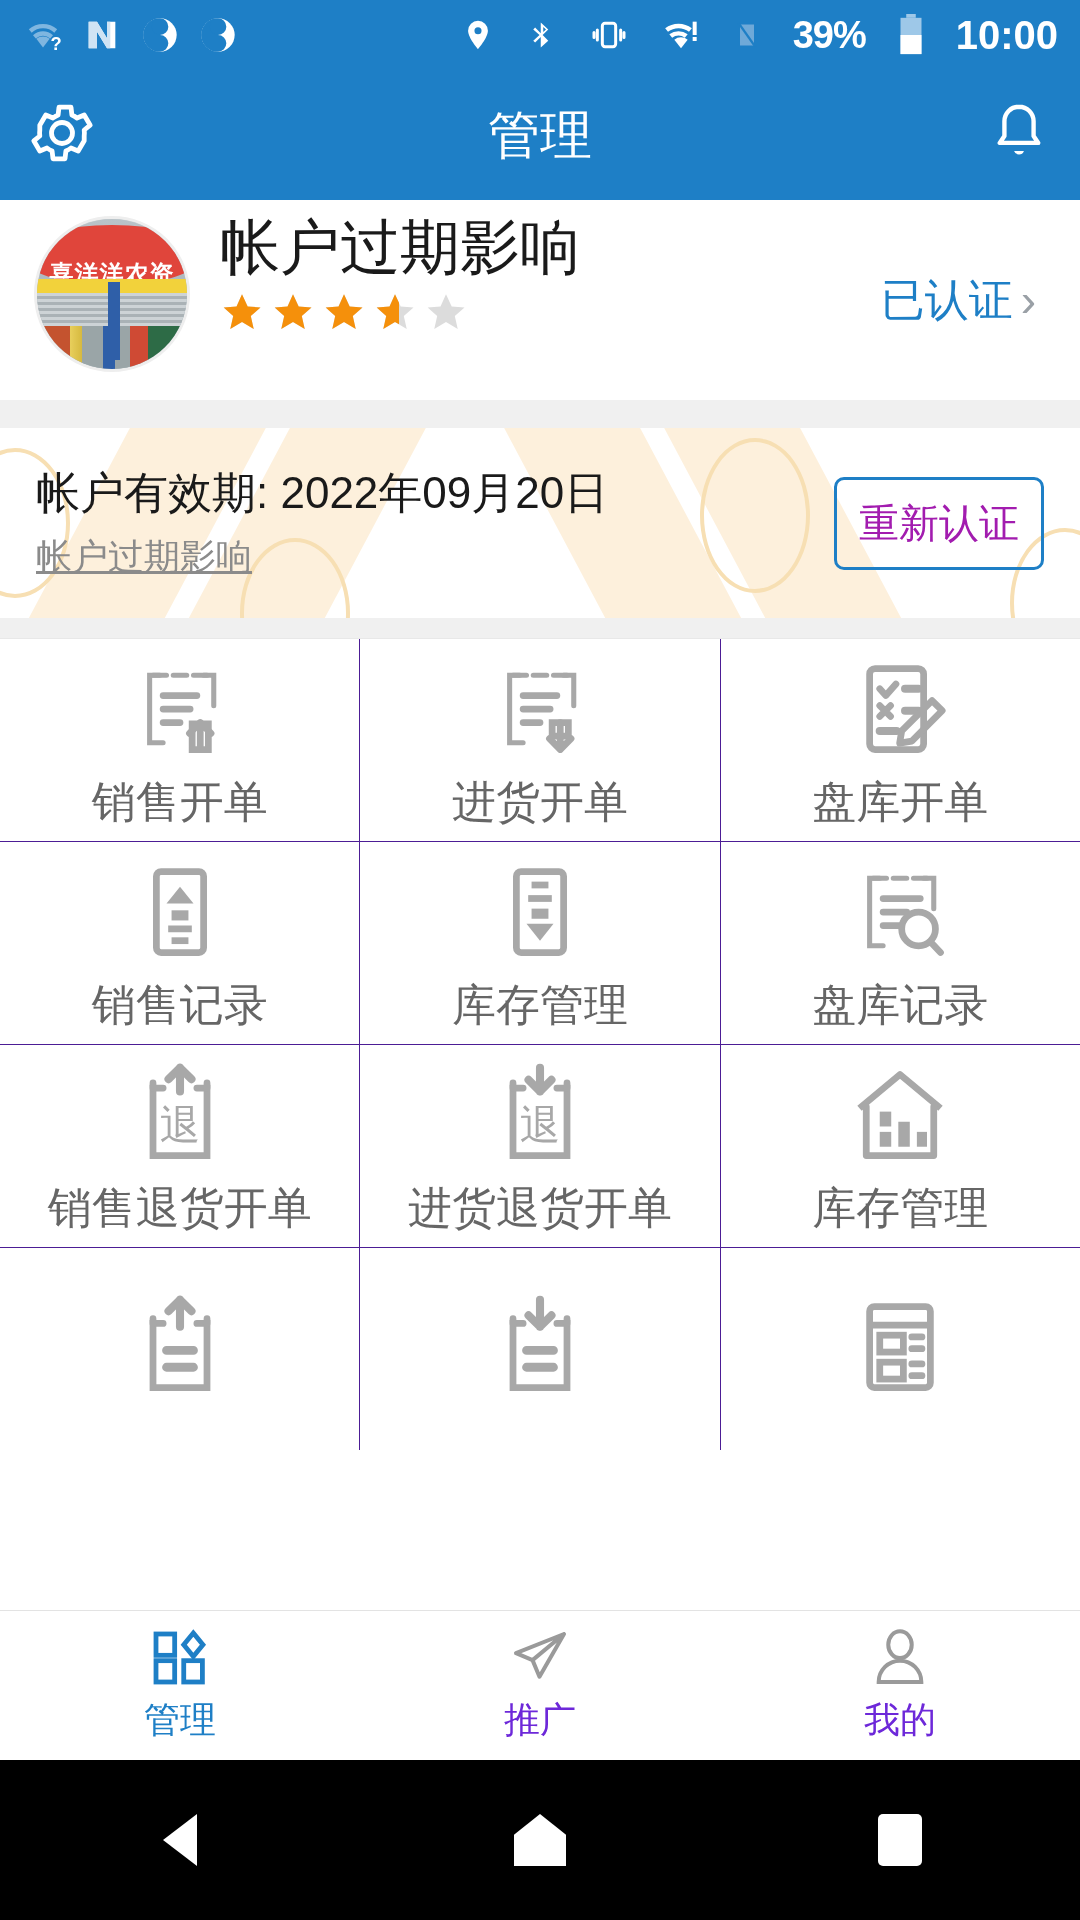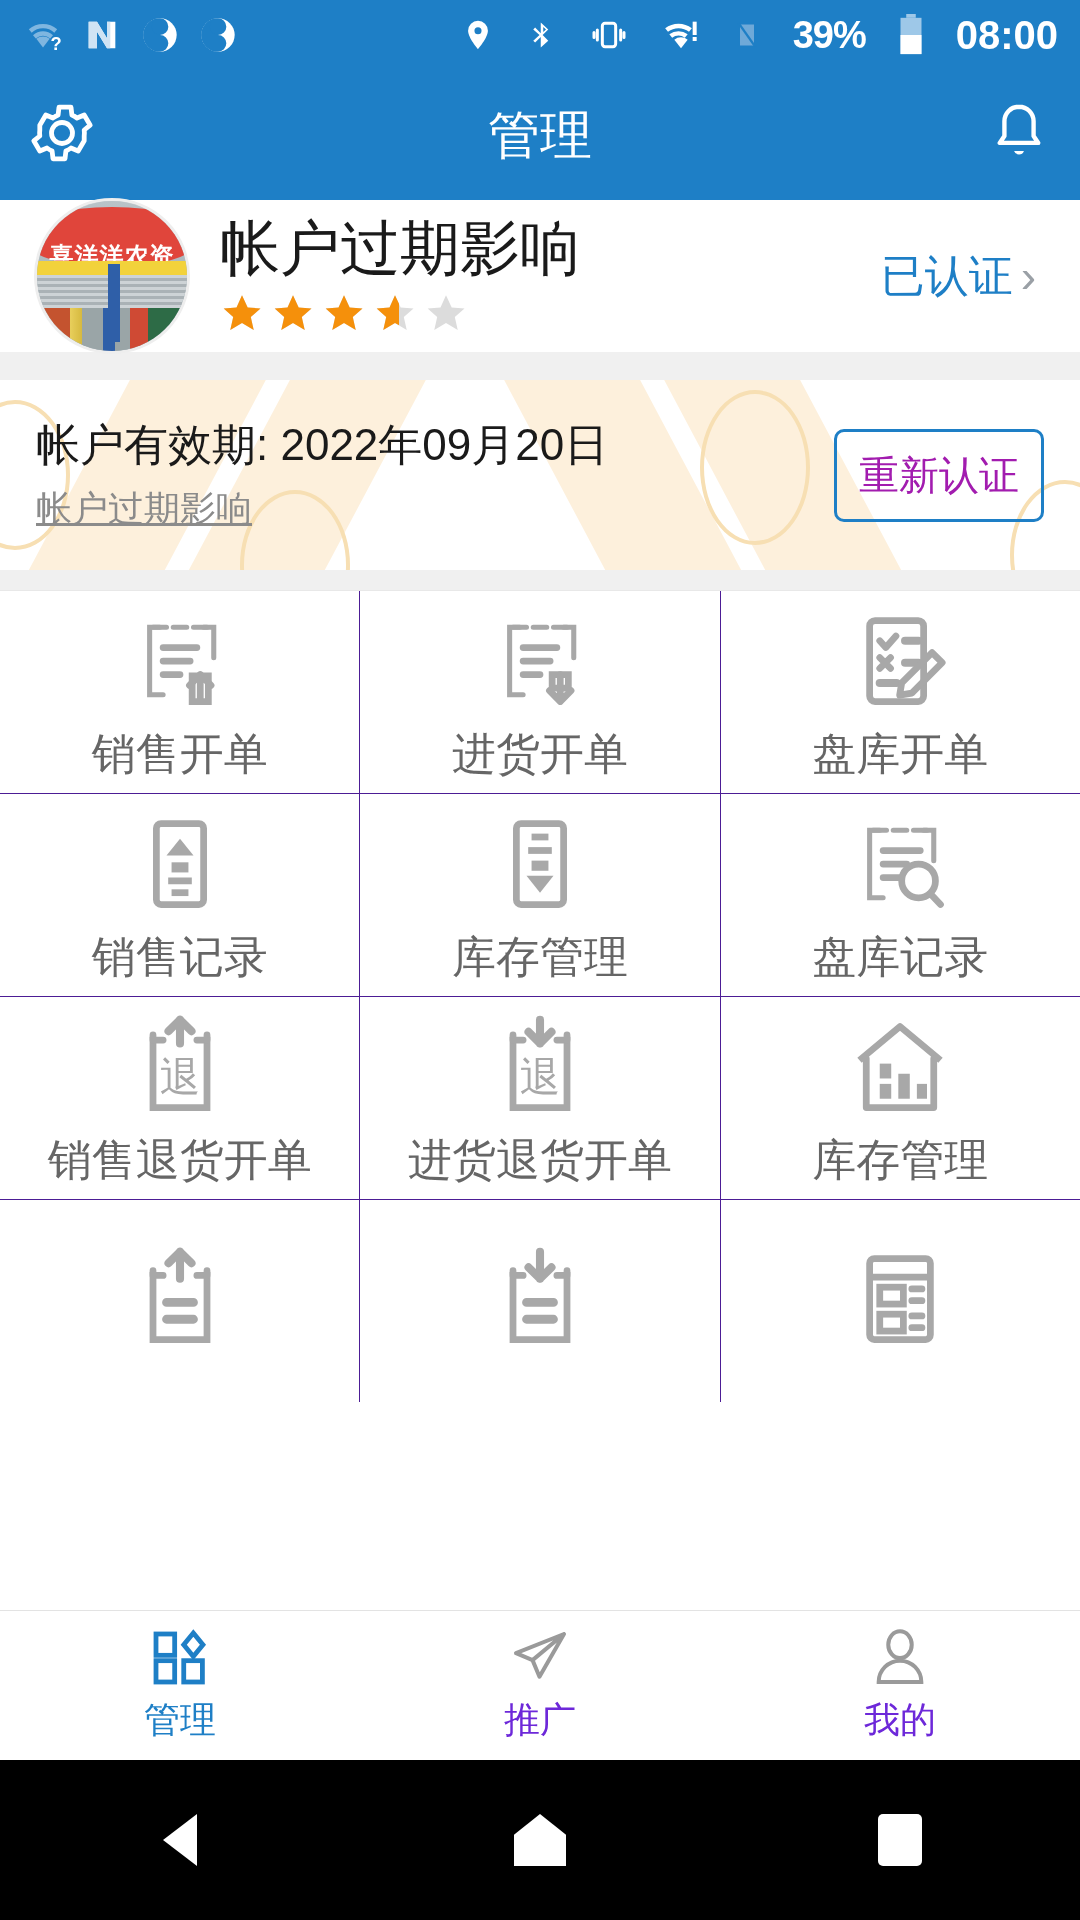--- a/index.html
+++ b/index.html
@@ -29,22 +29,22 @@
   }
   .appbar-title{
     position:absolute; left:0; right:0; text-align:center;
     color:#fff; font-size:52px; line-height:130px;
   }
   .appbar-btn{ position:relative; z-index:2; }
   .appbar-btn.right{ margin-left:auto; }
 
   
   .profile{
-    height:152px; background:#fff; display:flex; align-items:center;
-    padding:0 34px;
+    height:200px; background:#fff; display:flex; 
+    padding:16px 34px;
   }
   .avatar{
     width:156px; height:156px; border-radius:50%;
     flex:0 0 156px; overflow:hidden; position:relative;
     border:3px solid #eee; background:#cfd6d8;
   }
   .av-sky{ position:absolute; inset:0; background:linear-gradient(#b9c3c8,#9fadb4); }
   .av-sign{
     position:absolute; left:-6%; right:-6%; top:4%; height:40%;
     background:#e0453b; border-radius:50%/40%;
@@ -204,21 +204,21 @@
       <svg class="sb-ico" width="28" height="40" viewBox="0 0 24 24">
         <path d="M6 3h12v18H6z" fill="#6fa9d8"></path>
         <path d="M5 2l14 20" stroke="#1e7fc6" stroke-width="2"></path>
       </svg>
       <span class="sb-text">39%</span>
       <svg class="sb-ico" width="26" height="42" viewBox="0 0 12 22">
         <rect x="3.5" y="0" width="5" height="2" fill="#9ec8e8"></rect>
         <rect x="0.5" y="2" width="11" height="19" fill="#9ec8e8"></rect>
         <rect x="0.5" y="11" width="11" height="10" fill="#ffffff"></rect>
       </svg>
-      <span class="sb-time">08:00</span>
+      <span class="sb-time">10:00</span>
     </div>
   </div>
 
   <div class="appbar">
     <div class="appbar-btn">
       <svg width="72" height="72" viewBox="0 0 24 24">
         <path d="M12 8.5a3.5 3.5 0 100 7 3.5 3.5 0 000-7z" fill="none" stroke="#ffffff" stroke-width="1.6"></path>
         <path d="M19.4 13a7.6 7.6 0 000-2l2-1.6-2-3.4-2.4 1a7.6 7.6 0 00-1.7-1L15 3.4h-4l-.3 2.6c-.6.25-1.2.6-1.7 1l-2.4-1-2 3.4L4.6 11a7.6 7.6 0 000 2l-2 1.6 2 3.4 2.4-1c.5.4 1.1.75 1.7 1l.3 2.6h4l.3-2.6c.6-.25 1.2-.6 1.7-1l2.4 1 2-3.4z" fill="none" stroke="#ffffff" stroke-width="1.6" stroke-linejoin="round"></path>
       </svg>
     </div>

